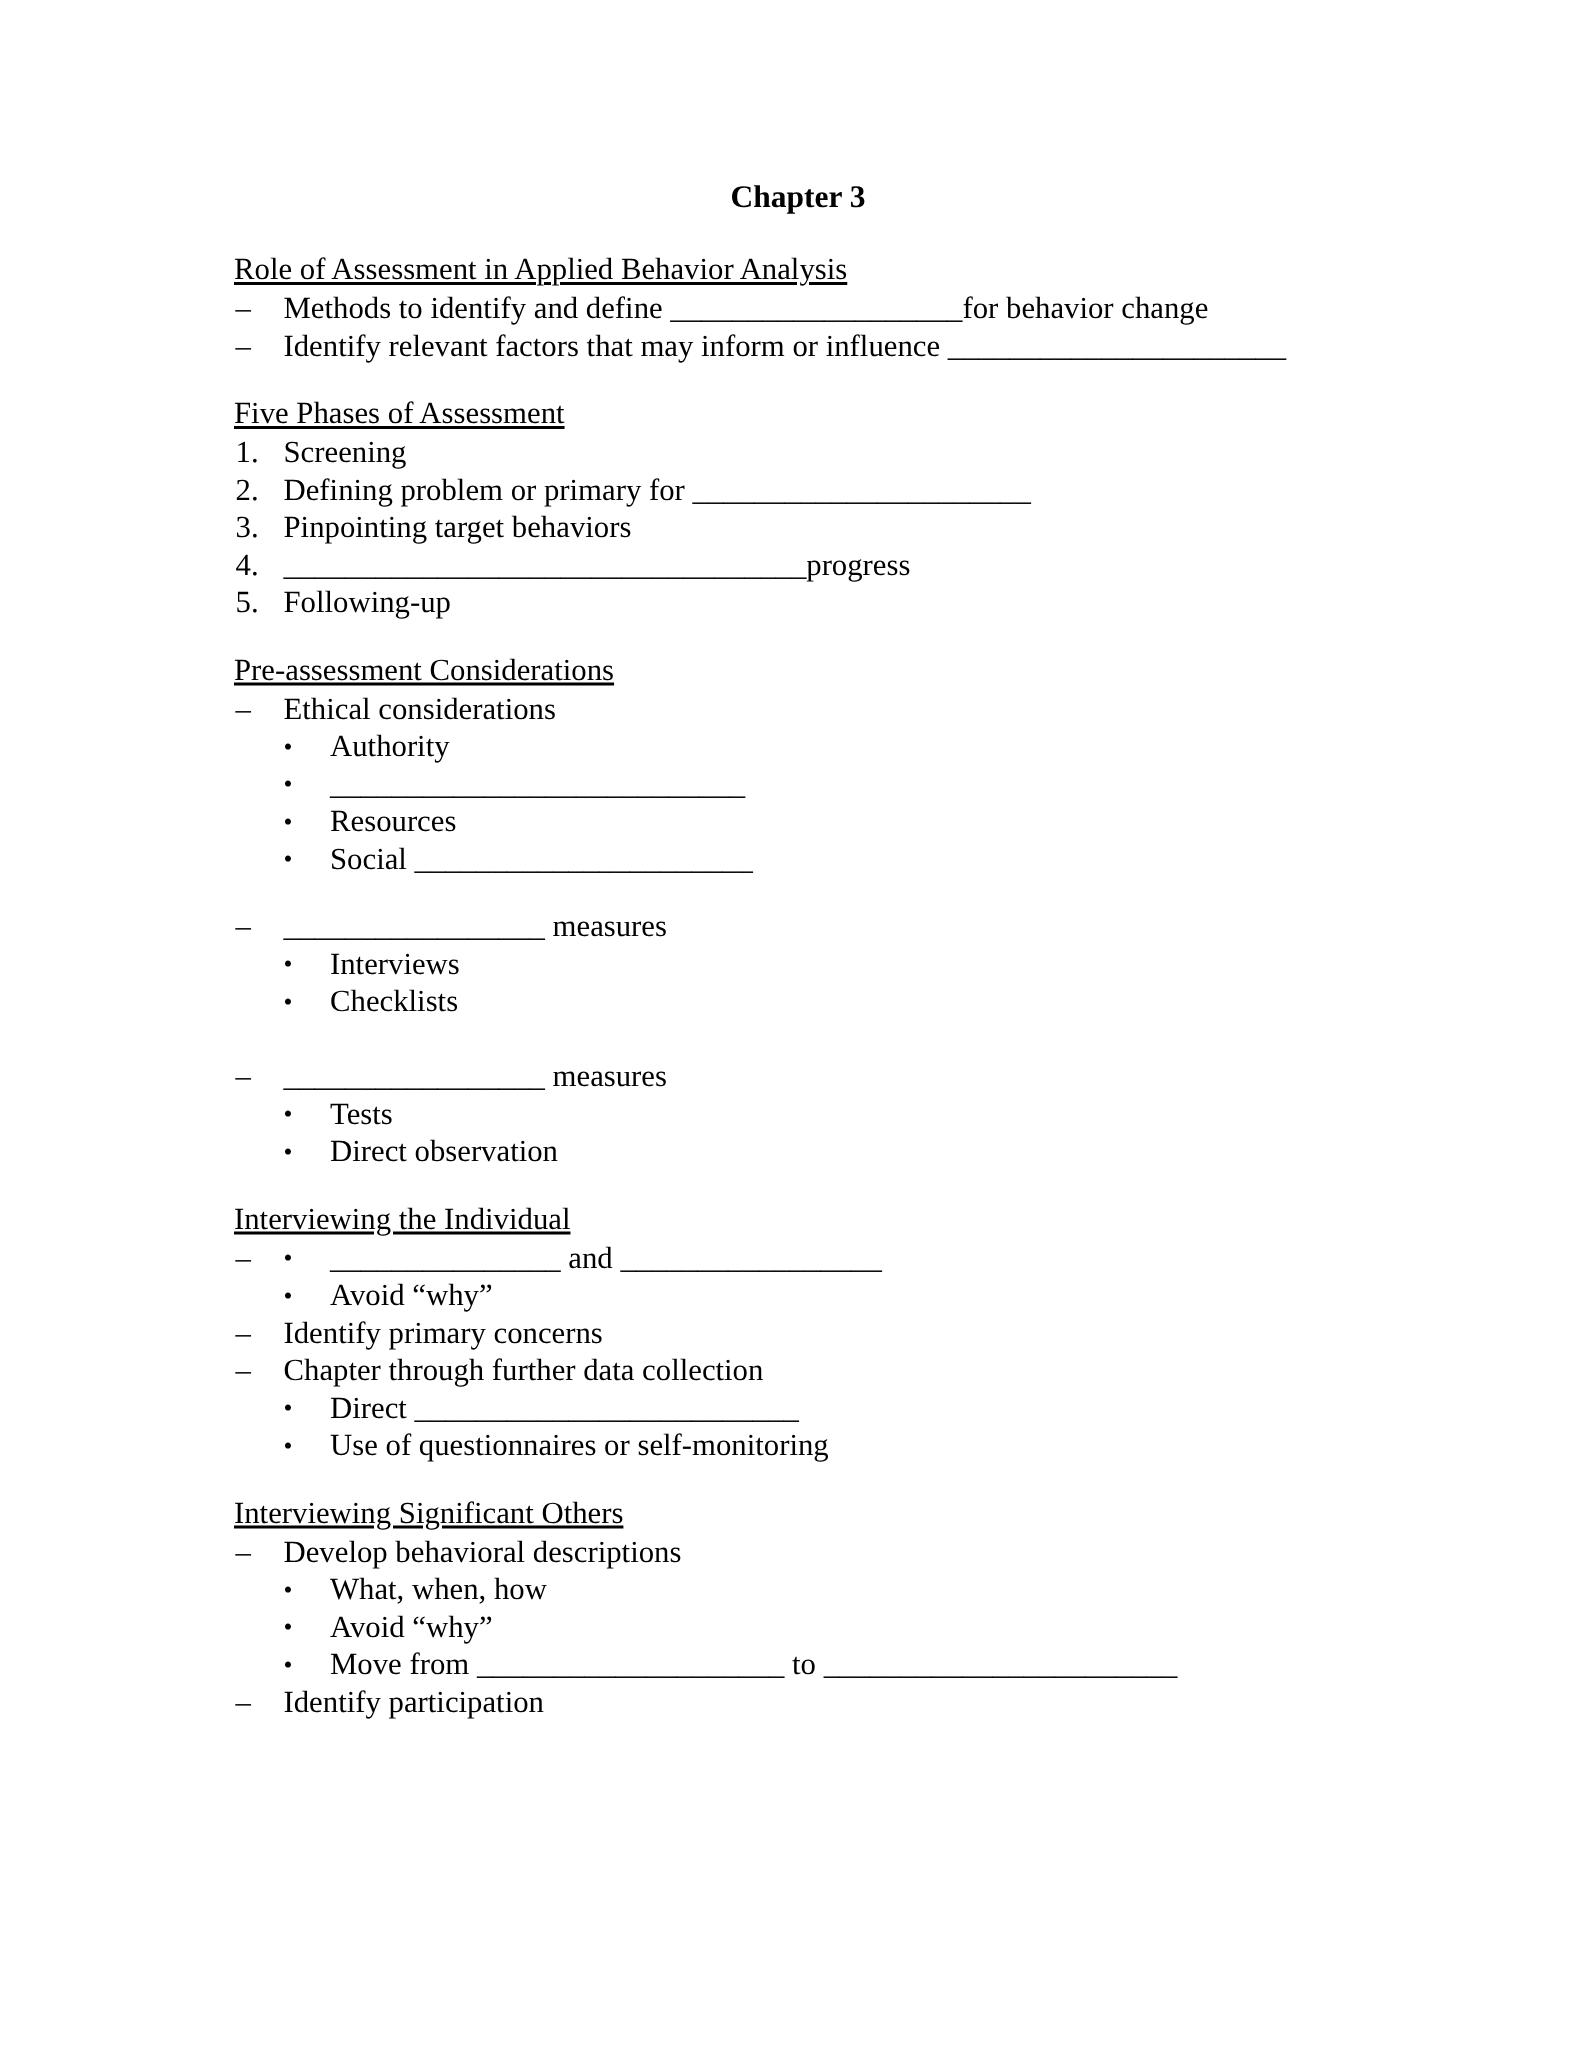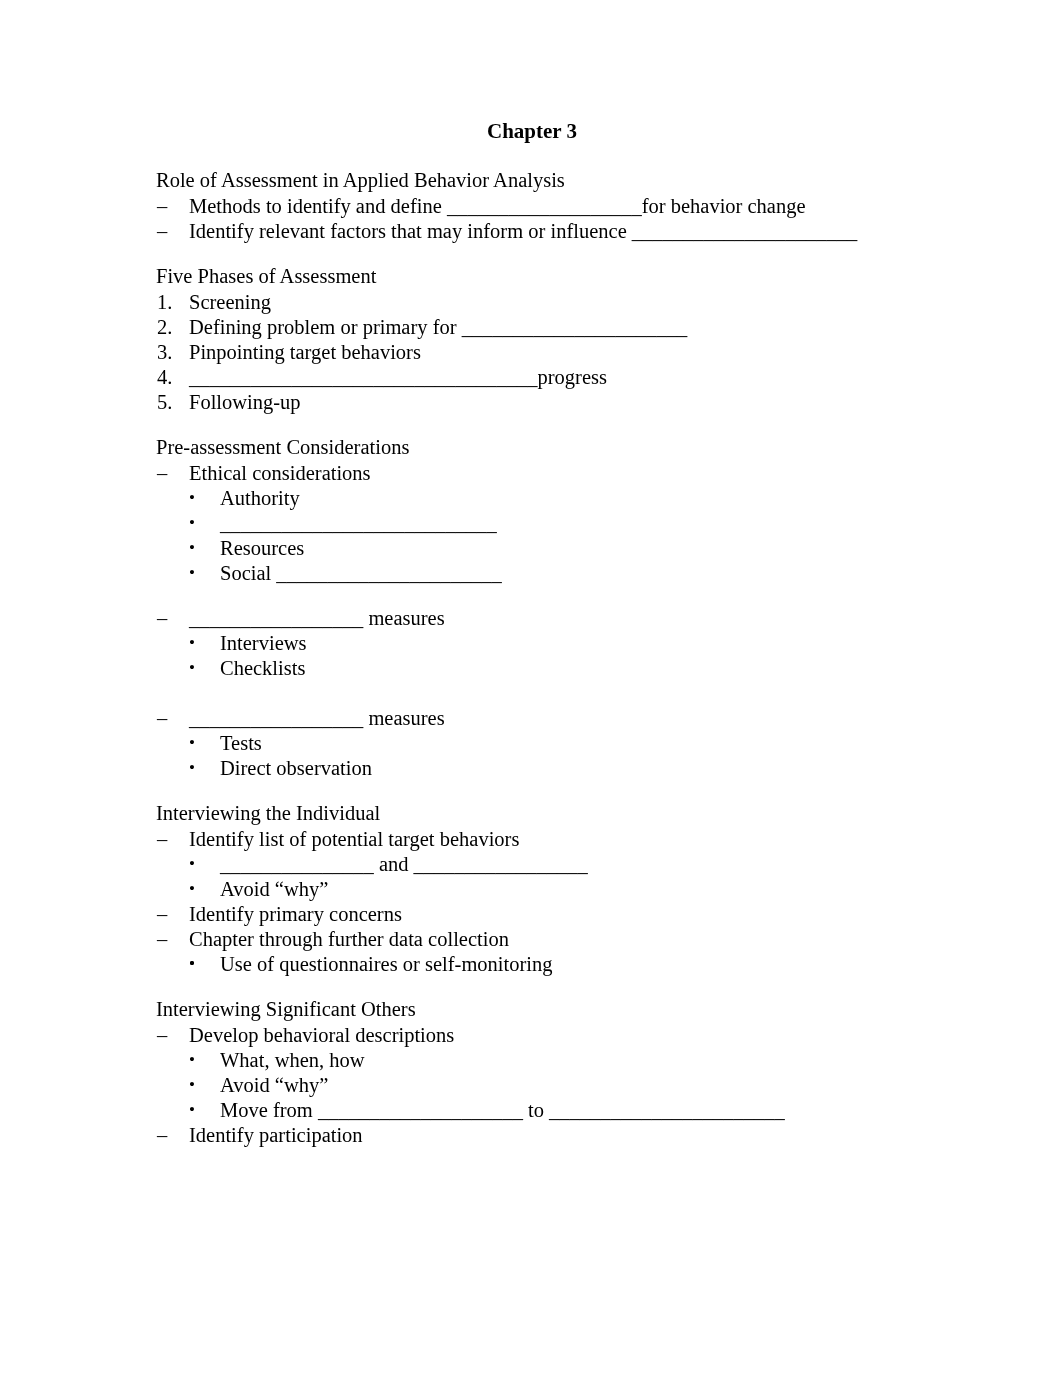--- a/index.html
+++ b/index.html
@@ -34,20 +34,21 @@
     margin: 0 0 24px 0;
     width: 752px;
   }
   .section {
     margin-bottom: 20px;
   }
   .heading {
     font-size: 20.5px;
     line-height: 25px;
     margin: 0 0 1px 0;
+    text-decoration: underline;
   }
   ul, ol {
     margin: 0;
     padding: 0;
     list-style: none;
   }
   li {
     font-size: 20.5px;
     line-height: 25px;
     position: relative;
@@ -149,32 +150,32 @@
             <li><span class="marker">–</span><span class="txt">_________________ measures</span></li>
           </ul>
           <ul class="bullet-list">
             <li><span class="marker">•</span><span class="txt">Tests</span></li>
             <li><span class="marker">•</span><span class="txt">Direct observation</span></li>
           </ul>
         </div>
         <div class="section">
           <div class="heading">Interviewing the Individual</div>
           <ul class="dash-list">
-            <li><span class="marker">–</span><span class="txt">Identify list of potential target behaviors</span></li>
+            <li><span class="marker">–</span></li>
           </ul>
           <ul class="bullet-list">
             <li><span class="marker">•</span><span class="txt">_______________ and _________________</span></li>
             <li><span class="marker">•</span><span class="txt">Avoid “why”</span></li>
           </ul>
           <ul class="dash-list">
             <li><span class="marker">–</span><span class="txt">Identify primary concerns</span></li>
             <li><span class="marker">–</span><span class="txt">Chapter through further data collection</span></li>
           </ul>
           <ul class="bullet-list">
-            <li><span class="marker">•</span></li>
+            <li><span class="marker">•</span><span class="txt">Direct _________________________</span></li>
             <li><span class="marker">•</span><span class="txt">Use of questionnaires or self-monitoring</span></li>
           </ul>
         </div>
         <div class="section">
           <div class="heading">Interviewing Significant Others</div>
           <ul class="dash-list">
             <li><span class="marker">–</span><span class="txt">Develop behavioral descriptions</span></li>
           </ul>
           <ul class="bullet-list">
             <li><span class="marker">•</span><span class="txt">What, when, how</span></li>

